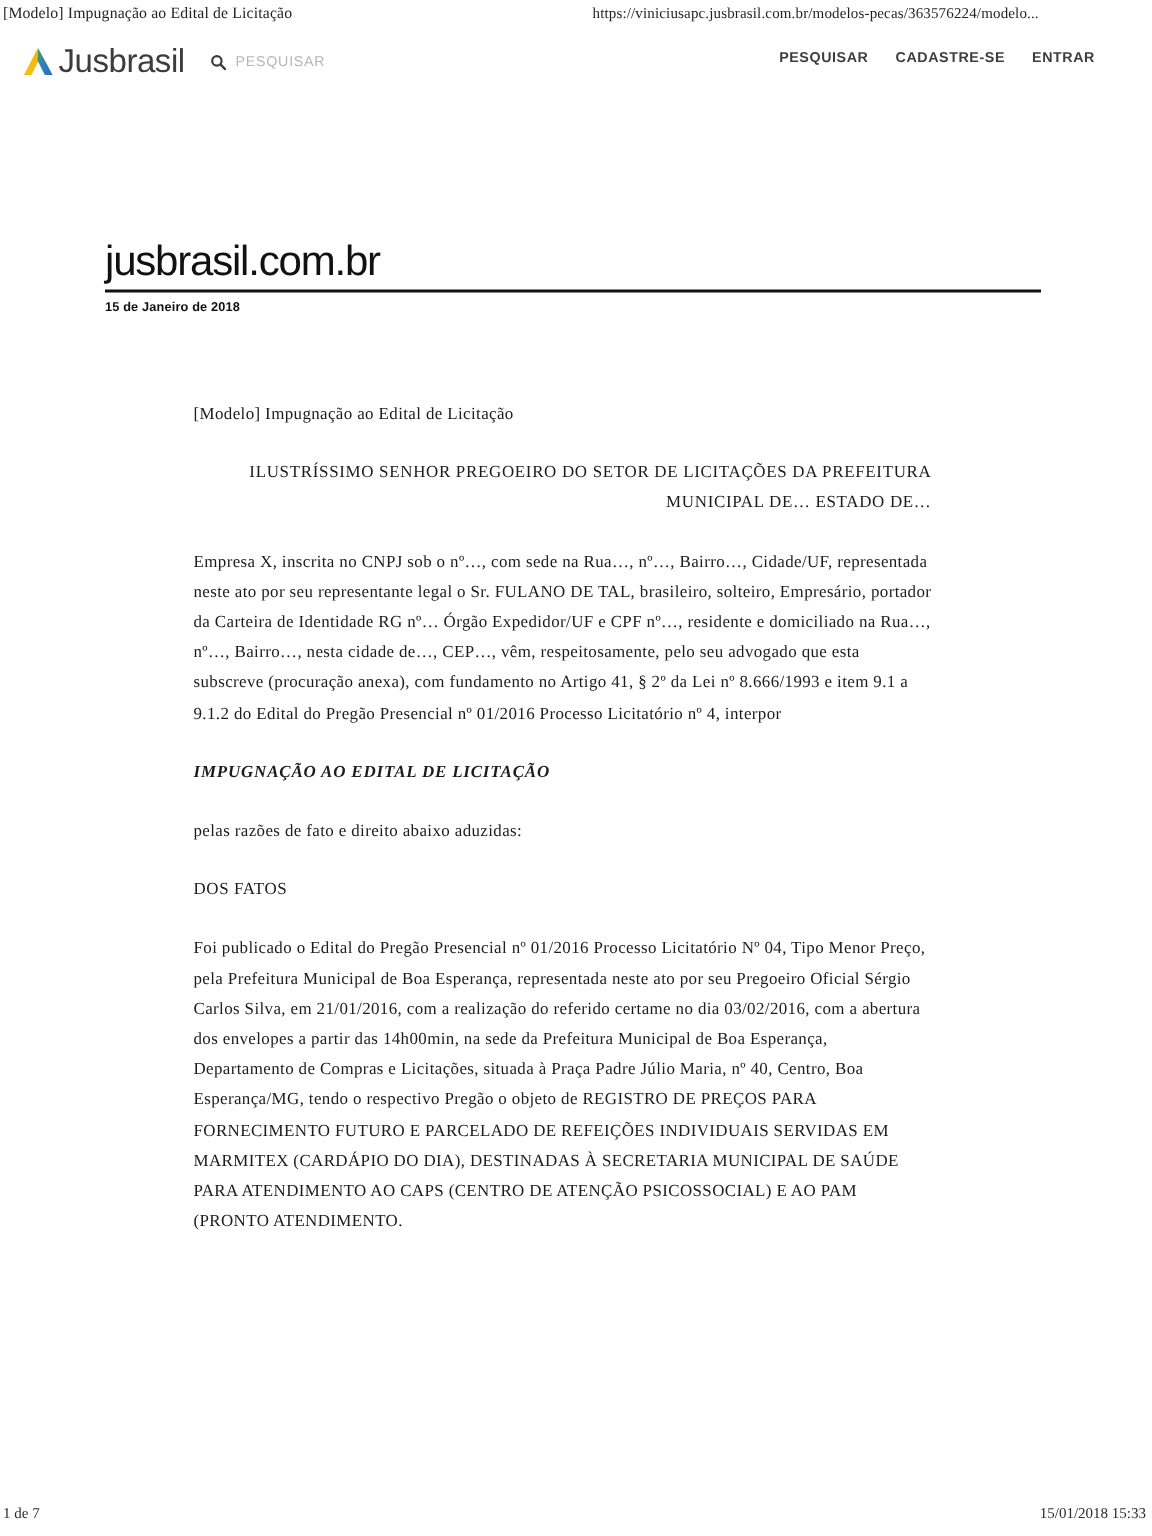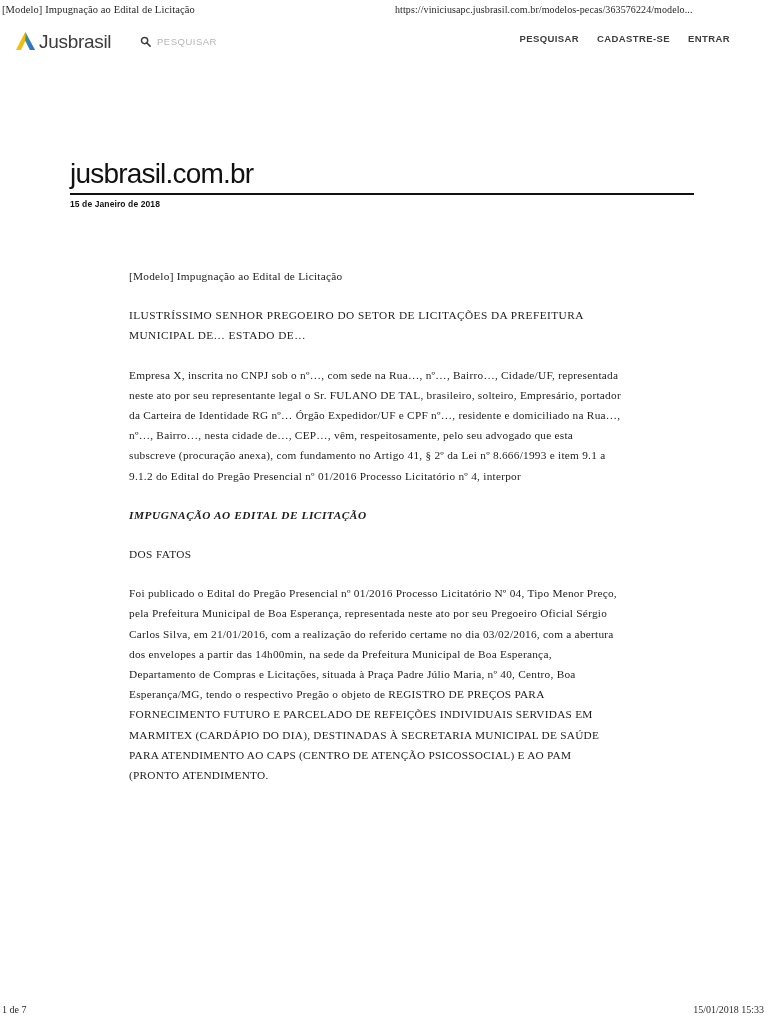--- a/index.html
+++ b/index.html
@@ -59,21 +59,21 @@
     height: 26px;
   }
   .brand-mark {
     width: 23px;
     height: 22px;
     display: block;
     flex: 0 0 auto;
   }
   .brand-word {
     font-family: "Liberation Sans", sans-serif;
-    font-size: 19px;
+    font-size: 22px;
     color: #3c3c3c;
     letter-spacing: -0.3px;
     margin-left: 2px;
     line-height: 1;
     font-weight: 400;
   }
   .nav-search {
     position: absolute;
     left: 140px;
     top: 4px;
@@ -160,20 +160,21 @@
     text-align: left;
   }
   .para.em-bold {
     font-style: italic;
     font-weight: 700;
     letter-spacing: 0.55px;
   }
   .para.caps-heading {
     font-weight: 400;
     letter-spacing: 0.45px;
+    text-align: right;
   }
   .para.section-label {
     font-weight: 400;
     letter-spacing: 0.4px;
   }
 
   
   .footer-band {
     position: absolute;
     left: 0;
@@ -245,20 +246,21 @@
   <div class="masthead-title">jusbrasil.com.br</div>
   <div class="masthead-rule"></div>
   <div class="masthead-date">15 de Janeiro de 2018</div>
 </div>
 
 <div class="doc-body">
   <p class="para">[Modelo] Impugnação ao Edital de Licitação</p>
   <p class="para caps-heading">ILUSTRÍSSIMO SENHOR PREGOEIRO DO SETOR DE LICITAÇÕES DA PREFEITURA MUNICIPAL DE… ESTADO DE…</p>
   <p class="para">Empresa X, inscrita no CNPJ sob o nº…, com sede na Rua…, nº…, Bairro…, Cidade/UF, representada neste ato por seu representante legal o Sr. FULANO DE TAL, brasileiro, solteiro, Empresário, portador da Carteira de Identidade RG nº… Órgão Expedidor/UF e CPF nº…, residente e domiciliado na Rua…, nº…, Bairro…, nesta cidade de…, CEP…, vêm, respeitosamente, pelo seu advogado que esta subscreve (procuração anexa), com fundamento no Artigo 41, § 2º da Lei nº 8.666/1993 e item 9.1 a 9.1.2 do Edital do Pregão Presencial nº 01/2016 Processo Licitatório nº 4, interpor</p>
   <p class="para em-bold">IMPUGNAÇÃO AO EDITAL DE LICITAÇÃO</p>
+  <p class="para">pelas razões de fato e direito abaixo aduzidas:</p>
   <p class="para section-label">DOS FATOS</p>
   <p class="para">Foi publicado o Edital do Pregão Presencial nº 01/2016 Processo Licitatório Nº 04, Tipo Menor Preço, pela Prefeitura Municipal de Boa Esperança, representada neste ato por seu Pregoeiro Oficial Sérgio Carlos Silva, em 21/01/2016, com a realização do referido certame no dia 03/02/2016, com a abertura dos envelopes a partir das 14h00min, na sede da Prefeitura Municipal de Boa Esperança, Departamento de Compras e Licitações, situada à Praça Padre Júlio Maria, nº 40, Centro, Boa Esperança/MG, tendo o respectivo Pregão o objeto de REGISTRO DE PREÇOS PARA FORNECIMENTO FUTURO E PARCELADO DE REFEIÇÕES INDIVIDUAIS SERVIDAS EM MARMITEX (CARDÁPIO DO DIA), DESTINADAS À SECRETARIA MUNICIPAL DE SAÚDE PARA ATENDIMENTO AO CAPS (CENTRO DE ATENÇÃO PSICOSSOCIAL) E AO PAM (PRONTO ATENDIMENTO.</p>
 </div>
 
 <div class="footer-band">
   <span class="footer-left">1 de 7</span>
   <span class="footer-right">15/01/2018 15:33</span>
 </div>
 
 </body></html>

